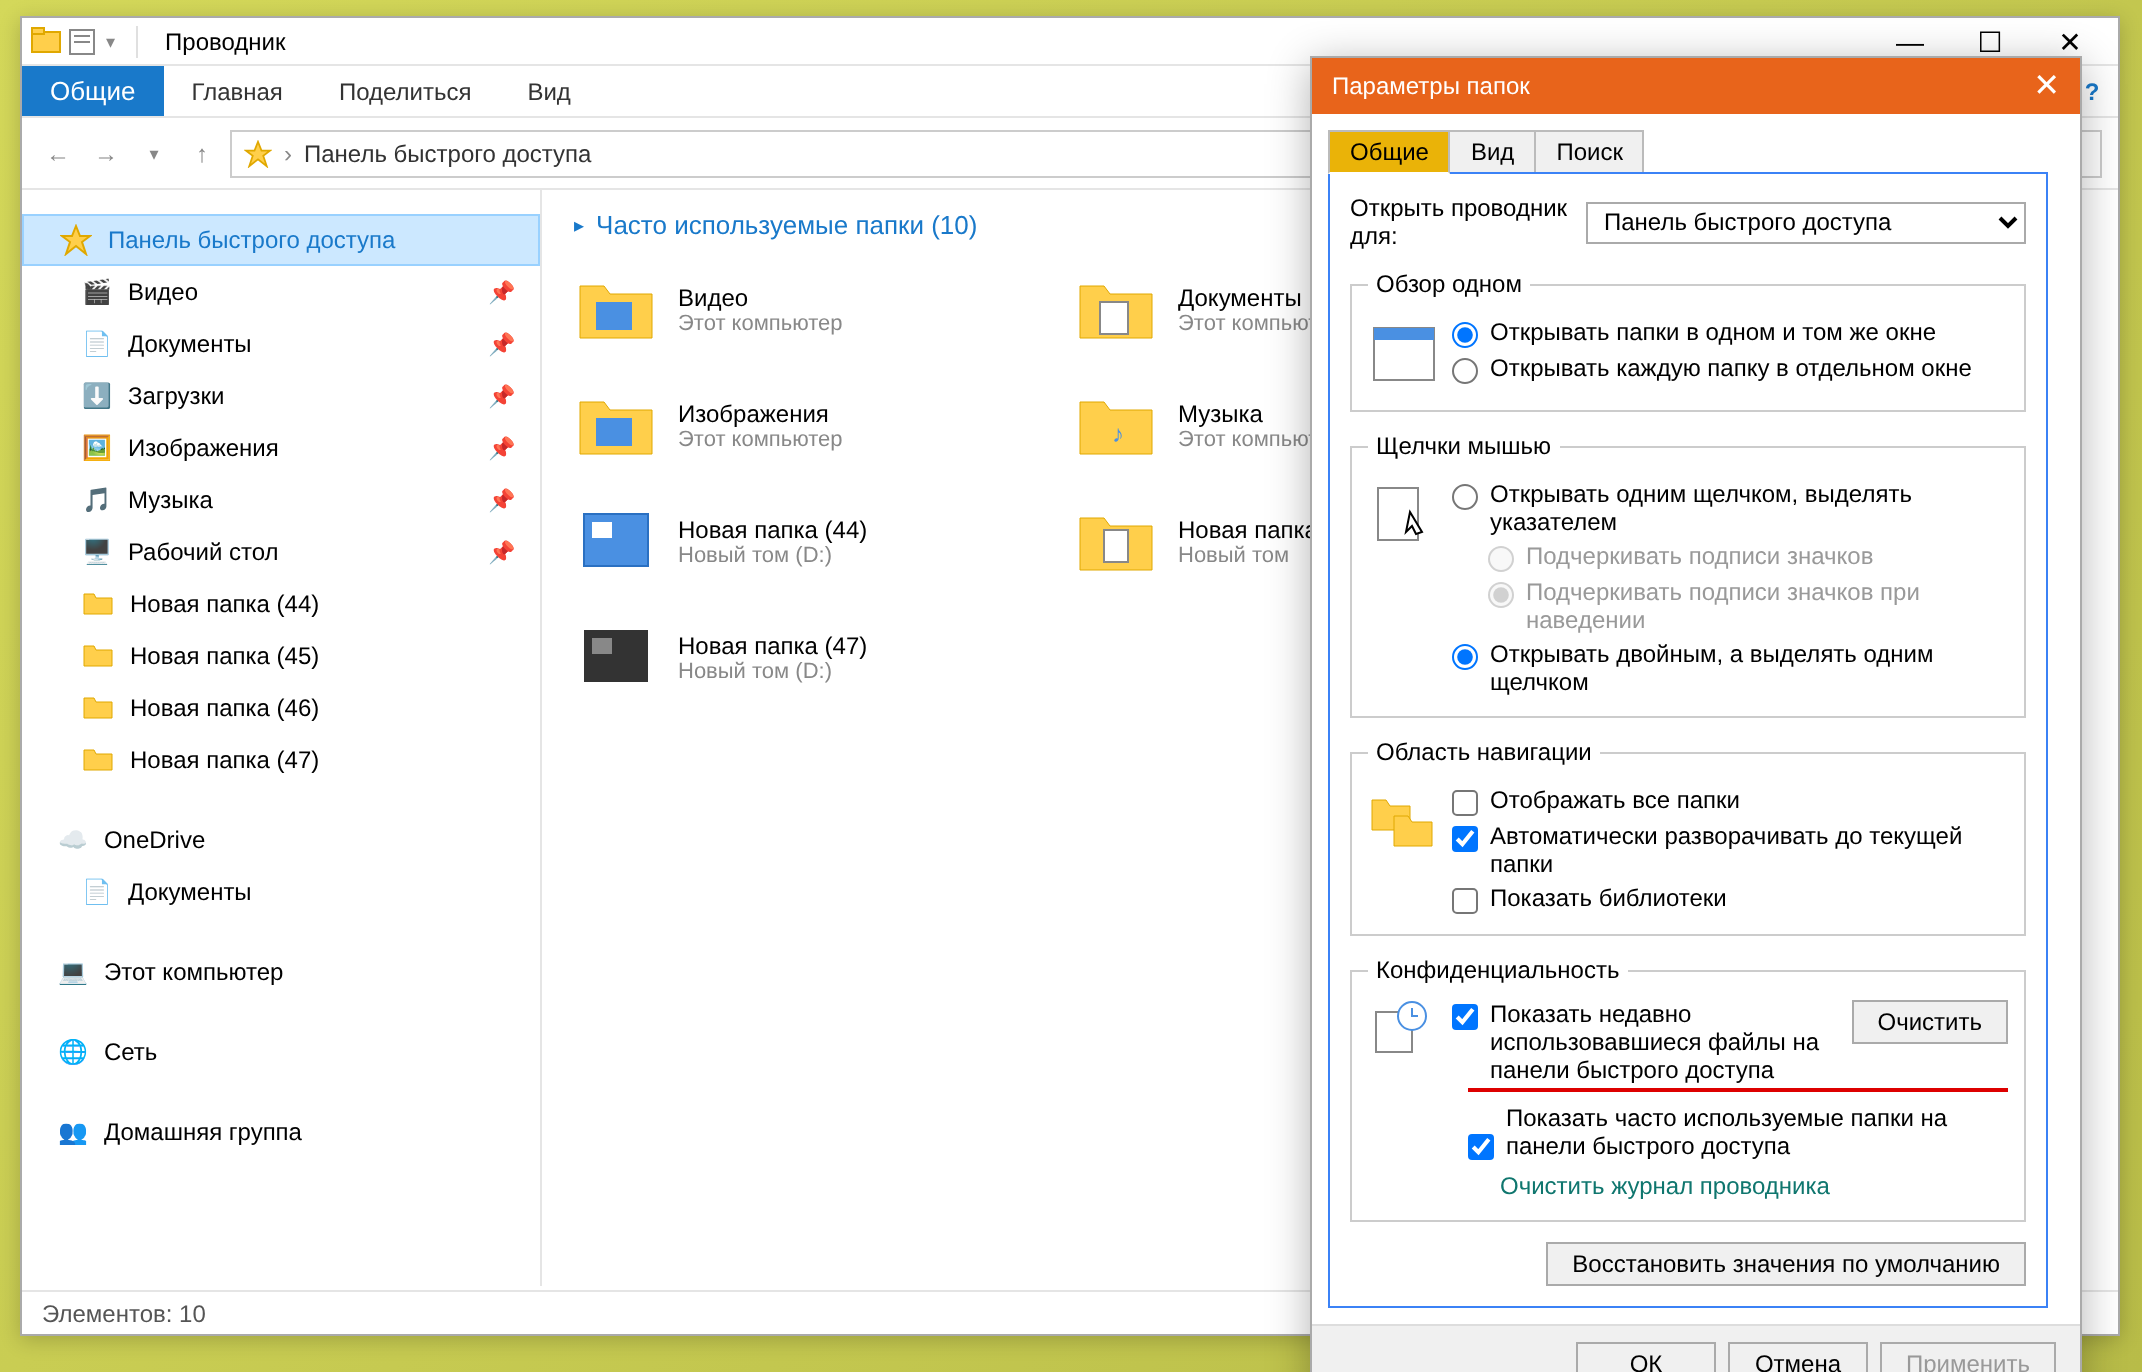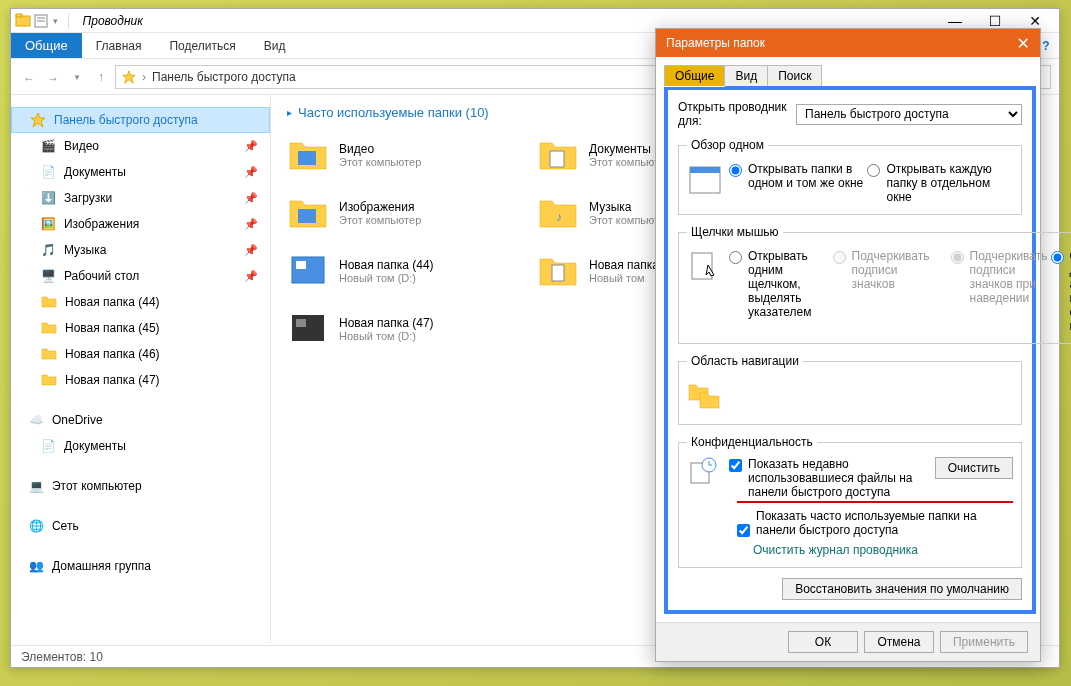--- a/index.html
+++ b/index.html
@@ -4,21 +4,21 @@
 <style>
 * { box-sizing: border-box; margin: 0; padding: 0; font-family: "Segoe UI", Tahoma, sans-serif; font-size: 12px; }
 body { background: linear-gradient(135deg, #d4d85a, #b8bc48); width: 1071px; height: 686px; position: relative; overflow: hidden; }
 
 .explorer-window { position: absolute; left: 10px; top: 8px; width: 1050px; height: 660px; background: #fff; border: 1px solid #aaa; box-shadow: 0 2px 10px rgba(0,0,0,0.2); }
 
 .titlebar { height: 24px; background: #fff; display: flex; align-items: center; padding: 0 4px; border-bottom: 1px solid #e5e5e5; }
 .titlebar .icon-set { display: flex; gap: 2px; align-items: center; }
 .titlebar .icon-set svg, .titlebar .icon-set .ic { width: 16px; height: 16px; }
 .titlebar .divider { width: 1px; height: 16px; background: #e0e0e0; margin: 0 6px; }
-.titlebar .title { margin-left: 8px; color: #000; font-style: italic; }
+.titlebar .title { margin-left: 8px; color: #000; }
 .titlebar .win-controls { margin-left: auto; display: flex; }
 .titlebar .win-controls div { width: 40px; height: 22px; display: flex; align-items: center; justify-content: center; font-size: 14px; }
 
 .ribbon-tabs { height: 26px; display: flex; align-items: stretch; border-bottom: 1px solid #e5e5e5; }
 .ribbon-tabs .file-tab { background: #1979ca; color: #fff; padding: 0 14px; display: flex; align-items: center; font-size: 13px; }
 .ribbon-tabs .tab { padding: 0 14px; display: flex; align-items: center; color: #333; }
 .ribbon-tabs .help { margin-left: auto; width: 26px; display:flex; align-items:center; justify-content:center; color:#1979ca; font-weight:bold; }
 
 .navbar { height: 36px; display: flex; align-items: center; padding: 0 8px; gap: 4px; border-bottom: 1px solid #e5e5e5; }
 .navbar .nav-btn { width: 20px; height: 20px; display:flex; align-items:center; justify-content:center; color:#888; }
@@ -44,28 +44,28 @@
 
 .statusbar { position:absolute; bottom:0; left:0; right:0; height:22px; border-top:1px solid #e5e5e5; display:flex; align-items:center; padding:0 10px; color:#555; }
 
 
 .dialog { position: absolute; right: 30px; top: 28px; width: 386px; background: #fff; border: 1px solid #aaa; box-shadow: 0 4px 20px rgba(0,0,0,0.3); }
 .dialog .dlg-title { background: #e8641b; color:#fff; height: 28px; display:flex; align-items:center; padding:0 10px; font-size:12px; }
 .dialog .dlg-title .close { margin-left:auto; font-size:16px; }
 .dialog .dlg-tabs { display:flex; padding: 8px 8px 0 8px; }
 .dialog .dlg-tabs .dt { padding: 3px 10px; border:1px solid #bbb; background:#f0f0f0; margin-right:-1px; }
 .dialog .dlg-tabs .dt.active { background:#eab308; border-bottom-color:#fff; position:relative; z-index:2; }
-.dialog .dlg-body { border:4px solid #3b82f6; margin: -1px 4px 8px 8px; padding: 10px; position:relative; z-index:1; }
+.dialog .dlg-body { border:1px solid #3b82f6; margin: -1px 16px 8px 8px; padding: 10px; position:relative; z-index:1; }
 .dlg-row { display:flex; align-items:center; gap:8px; margin-bottom:10px; }
 .dlg-row select { flex:1; height:21px; border:1px solid #aaa; background:#fff; padding:0 4px; }
 fieldset { border:1px solid #ccc; padding: 8px 8px 8px 8px; margin-bottom: 10px; }
 fieldset legend { padding: 0 4px; color:#000; }
 .opt-row { display:flex; align-items:flex-start; gap:6px; padding: 2px 0; }
 .opt-row .fake-ico { width:36px; height:36px; flex-shrink:0; display:flex; align-items:center; justify-content:center; }
-.opt-col { display:flex; flex-direction:row; gap:3px; flex:1; }
+.opt-col { display:flex; flex-direction:column; gap:3px; flex:1; }
 .radio, .check { display:flex; align-items:flex-start; gap:6px; }
 .radio input, .check input { margin-top:2px; }
 .radio.disabled, .check.disabled { color:#999; }
 .btn { border:1px solid #aaa; background:#f0f0f0; padding: 3px 12px; }
 .dlg-buttons { display:flex; justify-content:flex-end; gap:6px; padding: 8px 12px; background:#f0f0f0; border-top:1px solid #ddd; }
 .dlg-buttons .btn { min-width:70px; }
 .restore-row { display:flex; justify-content:flex-end; margin-top:2px; }
 .red-underline { height:2px; background:#d00; margin: 2px 0 6px 50px; }
 .link-text { color:#0066cc; padding:2px 0 2px 50px; }
 .privacy-row { display:flex; align-items:flex-start; gap:8px; }
@@ -383,20 +383,34 @@
 
     <fieldset>
       <legend>Область навигации</legend>
       <div class="opt-row">
         <div class="fake-ico">
             <svg width="34" height="30" viewBox="0 0 34 30">
               <path class="folder-svg" d="M1 4h7l2 3h10v12H1z"></path>
               <path class="folder-svg" d="M12 12h7l2 3h10v12H12z"></path>
             </svg>
           </div>
+        <div class="opt-col">
+          <label class="check">
+              <input type="checkbox" style="">
+              <span>Отображать все папки</span>
+            </label>
+          <label class="check">
+              <input type="checkbox" checked="" style="">
+              <span>Автоматически разворачивать до текущей папки</span>
+            </label>
+          <label class="check">
+              <input type="checkbox" style="">
+              <span>Показать библиотеки</span>
+            </label>
+        </div>
       </div>
     </fieldset>
 
     <fieldset>
       <legend>Конфиденциальность</legend>
       <div class="privacy-row">
         <div class="fake-ico"><svg width="34" height="30" viewBox="0 0 34 30">
               <rect x="4" y="6" width="18" height="20" fill="#fff" stroke="#888"></rect>
               <circle cx="22" cy="8" r="7" fill="#fff" stroke="#4a90e2"></circle>
               <path d="M22 4v4h3" stroke="#4a90e2" fill="none"></path>

